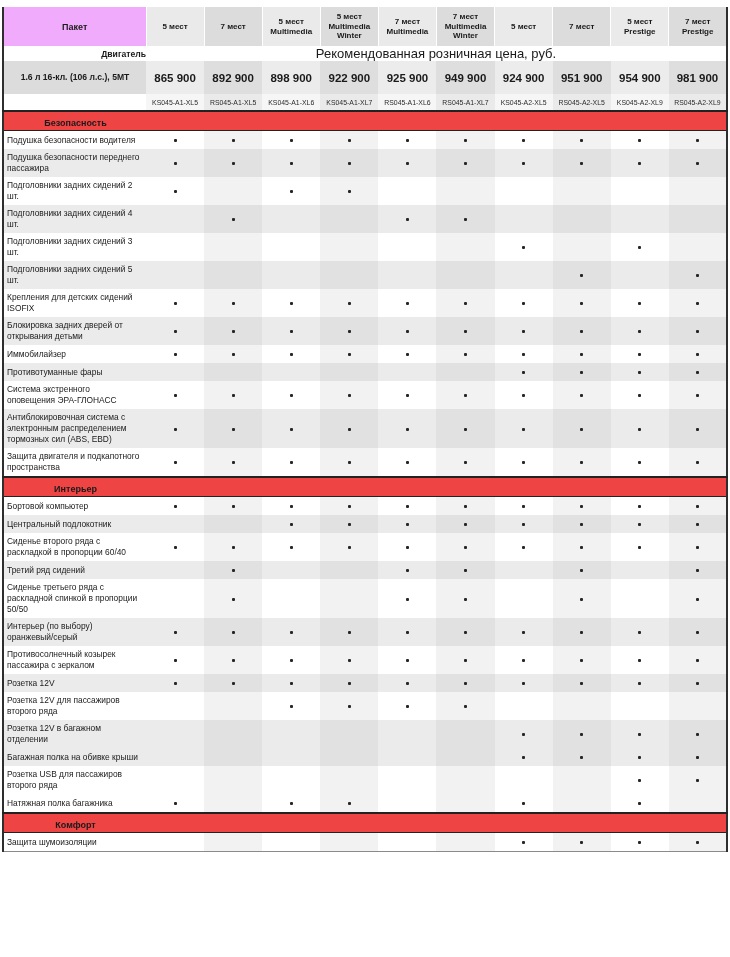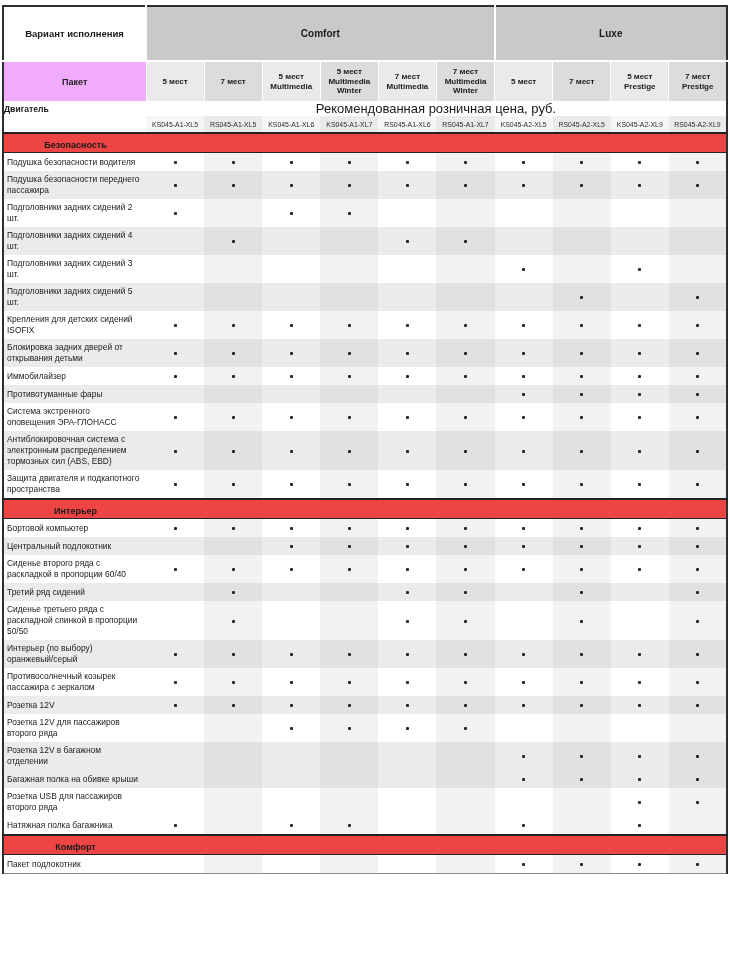--- a/index.html
+++ b/index.html
@@ -9,21 +9,21 @@
   col.c-label{width:143px;}
   th,td{padding:0;vertical-align:middle;}
   
   .variant{background:#ffffff;font-weight:bold;font-size:9.5px;height:53px;text-align:center;}
   .group{background:#c9c9c9;font-weight:bold;font-size:10px;text-align:center;border-left:2px solid #ffffff;}
   .pkg-label{background:#f0abfc;font-weight:bold;font-size:9px;height:39px;text-align:center;border-top:2px solid #ffffff;}
   th.pkg{font-weight:bold;font-size:8px;line-height:9.5px;text-align:center;border-left:1px solid #ffffff;border-top:2px solid #ffffff;padding:2px 1px;}
   th.pkg.cl{background:#eaeaea;}
   th.pkg.cd{background:#dcdcdc;}
   
-  .engine-hdr{font-weight:bold;font-size:8.6px;text-align:left;height:15px;background:#ffffff;}
+  .engine-hdr{font-weight:bold;font-size:8.6px;text-align:right;height:15px;background:#ffffff;}
   .price-note{font-size:13px;text-align:center;background:#ffffff;}
   .engine-cell{background:#dcdcdc;font-weight:bold;font-size:8.6px;text-align:center;height:33px;line-height:11px;padding:0 4px;}
   td.price{font-weight:bold;font-size:11.5px;text-align:center;}
   td.price.cl{background:#ececec;}
   td.price.cd{background:#dedede;}
   .code-label{background:#ffffff;height:16px;}
   td.code{font-size:6.9px;text-align:center;height:16px;color:#2b2b2b;}
   td.code.cl{background:#f6f6f6;}
   td.code.cd{background:#eaeaea;}
   
@@ -50,44 +50,52 @@
         <col>
         <col>
         <col>
         <col>
         <col>
         <col>
         <col>
         <col>
     </colgroup>
     <thead>
-      <tr>
-        <th class="variant">Вариант исполнения</th>
-        <th class="group" colspan="6">Comfort</th>
-        <th class="group" colspan="4">Luxe</th>
-      </tr>
       <tr id="package-row">
         <th class="pkg-label">Пакет</th>
       <th class="pkg cl">5 мест</th>
           <th class="pkg cd">7 мест</th>
           <th class="pkg cl">5 мест Multimedia</th>
           <th class="pkg cd">5 мест Multimedia Winter</th>
           <th class="pkg cl">7 мест Multimedia</th>
           <th class="pkg cd">7 мест Multimedia Winter</th>
           <th class="pkg cl">5 мест</th>
           <th class="pkg cd">7 мест</th>
           <th class="pkg cl">5 мест Prestige</th>
           <th class="pkg cd">7 мест Prestige</th>
         </tr>
     </thead>
     <tbody>
       <tr>
         <td class="engine-hdr">Двигатель</td>
         <td class="price-note" colspan="10">Рекомендованная розничная цена, руб.</td>
       </tr>
+      <tr id="price-row">
+        <td class="engine-cell">1.6 л 16-кл. (106 л.с.), 5МТ</td>
+      <td class="price cl">865 900</td>
+          <td class="price cd">892 900</td>
+          <td class="price cl">898 900</td>
+          <td class="price cd">922 900</td>
+          <td class="price cl">925 900</td>
+          <td class="price cd">949 900</td>
+          <td class="price cl">924 900</td>
+          <td class="price cd">951 900</td>
+          <td class="price cl">954 900</td>
+          <td class="price cd">981 900</td>
+        </tr>
       <tr id="codes-row">
         <td class="code-label"></td>
       <td class="code cl">KS045-A1-XL5</td>
           <td class="code cd">RS045-A1-XL5</td>
           <td class="code cl">KS045-A1-XL6</td>
           <td class="code cd">KS045-A1-XL7</td>
           <td class="code cl">RS045-A1-XL6</td>
           <td class="code cd">RS045-A1-XL7</td>
           <td class="code cl">KS045-A2-XL5</td>
           <td class="code cd">RS045-A2-XL5</td>
@@ -437,21 +445,21 @@
           <td class="cell b"></td>
           <td class="cell a"><span class="dot"></span></td>
           <td class="cell b"></td>
           <td class="cell a"><span class="dot"></span></td>
           <td class="cell b"></td>
         </tr>
         <tr class="section-row">
           <td class="" colspan="11"><span class="section-title">Комфорт</span></td>
         </tr>
         <tr class="feat white">
-          <td class="feat-label">Пакет подлокотник</td>
+          <td class="feat-label">Защита шумоизоляции</td>
           <td class="cell a"></td>
           <td class="cell b"></td>
           <td class="cell a"></td>
           <td class="cell b"></td>
           <td class="cell a"></td>
           <td class="cell b"></td>
           <td class="cell a"><span class="dot"></span></td>
           <td class="cell b"><span class="dot"></span></td>
           <td class="cell a"><span class="dot"></span></td>
           <td class="cell b"><span class="dot"></span></td>

